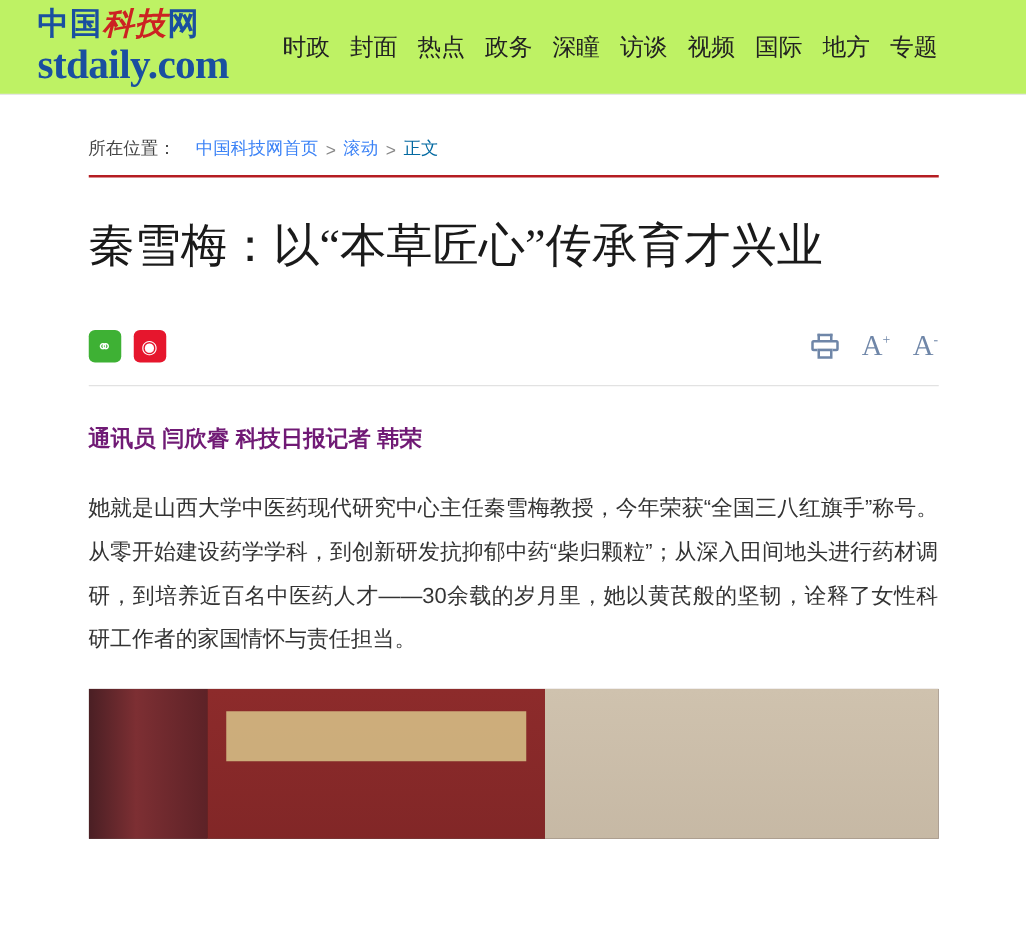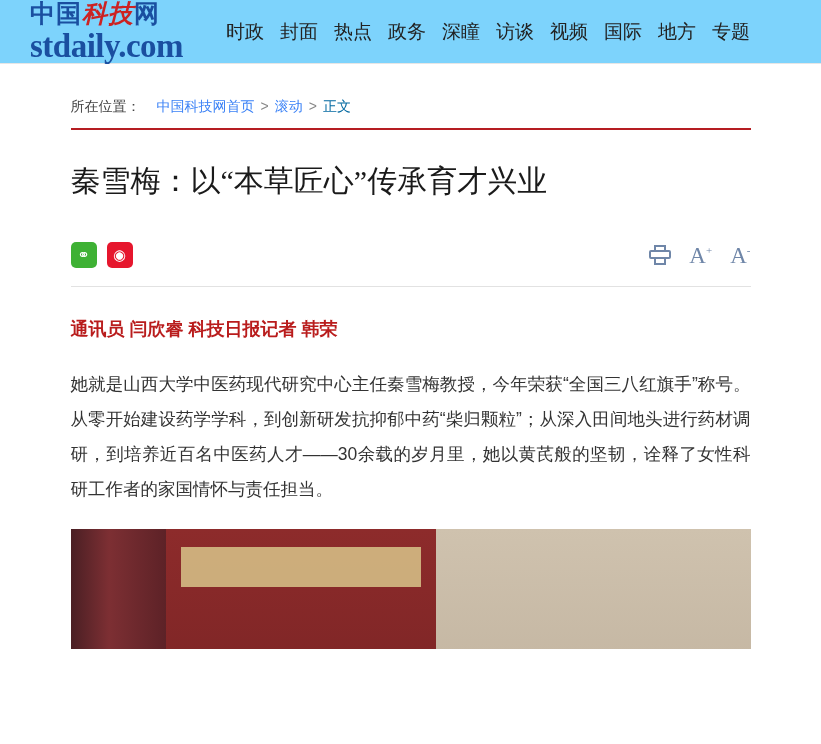--- a/index.html
+++ b/index.html
@@ -10,22 +10,22 @@
   body {
     width: 821px;
     height: 744px;
     overflow: hidden;
     font-family: "Liberation Sans", sans-serif;
     color: #333;
   }
 
   
   .site-header {
-    height: 64px;
-    background: #7dd3fc;
+    height: 76px;
+    background: #bef264;
     display: flex;
     align-items: center;
     padding-left: 30px;
     box-sizing: border-box;
     border-bottom: 1px solid #e6e6e6;
   }
   .logo {
     width: 150px;
     flex: 0 0 150px;
     line-height: 1;
@@ -75,37 +75,37 @@
     margin: 0 auto;
     padding-top: 34px;
     box-sizing: border-box;
   }
 
   .breadcrumb {
     font-size: 14px;
     color: #555;
     padding-bottom: 12px;
     display: flex;
-    align-items: flex-start;
+    align-items: flex-end;
     gap: 6px;
   }
   .breadcrumb .bc-label { margin-right: 10px; color: #444; }
   .breadcrumb a { color: #3b82f6; text-decoration: none; }
   .breadcrumb .sep { color: #888; }
   .breadcrumb .current { color: #0369a1; }
 
   .rule-red {
     border: 0;
     border-top: 2px solid #b51d22;
     margin: 0 0 30px 0;
   }
 
   .headline {
     font-family: "Liberation Serif", serif;
-    font-size: 30px;
+    font-size: 37px;
     line-height: 1.4;
     color: #1a1a1a;
     font-weight: normal;
     margin: 0 0 40px 0;
   }
 
   .meta-row {
     font-size: 14px;
     color: #777;
     margin-bottom: 14px;
@@ -156,21 +156,21 @@
 
   .divider {
     border: 0;
     border-top: 1px solid #e2e2e2;
     margin: 0 0 30px 0;
   }
 
   .byline {
     font-size: 18px;
     font-weight: bold;
-    color: #b91c1c;
+    color: #701a75;
     margin: 0 0 26px 0;
   }
 
   .para {
     font-size: 17.5px;
     line-height: 2.0;
     color: #333;
     margin: 0 0 22px 0;
     text-align: justify;
   }

